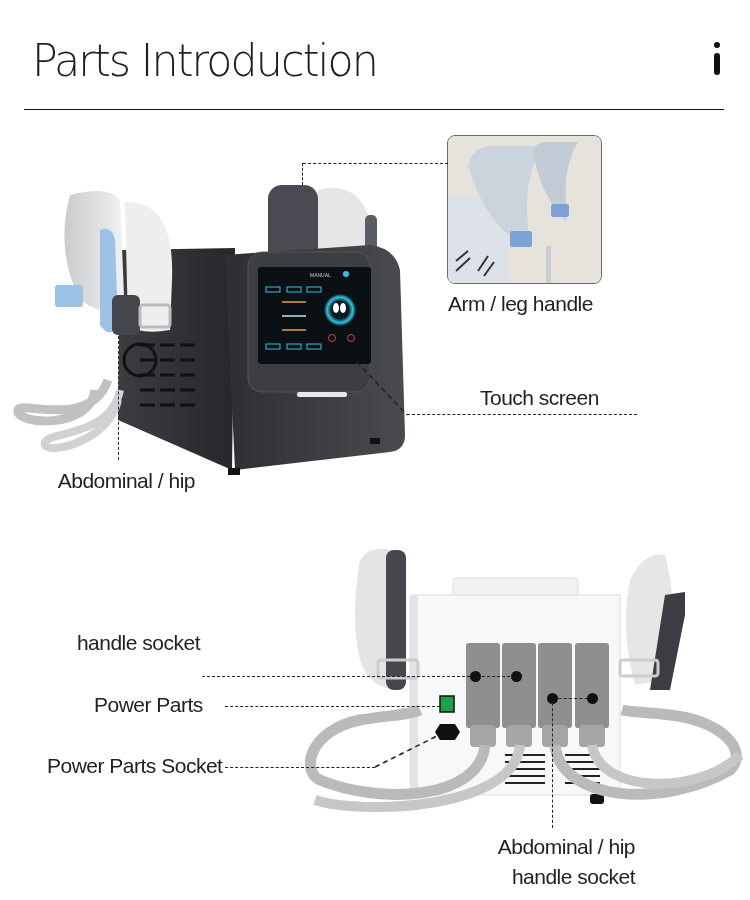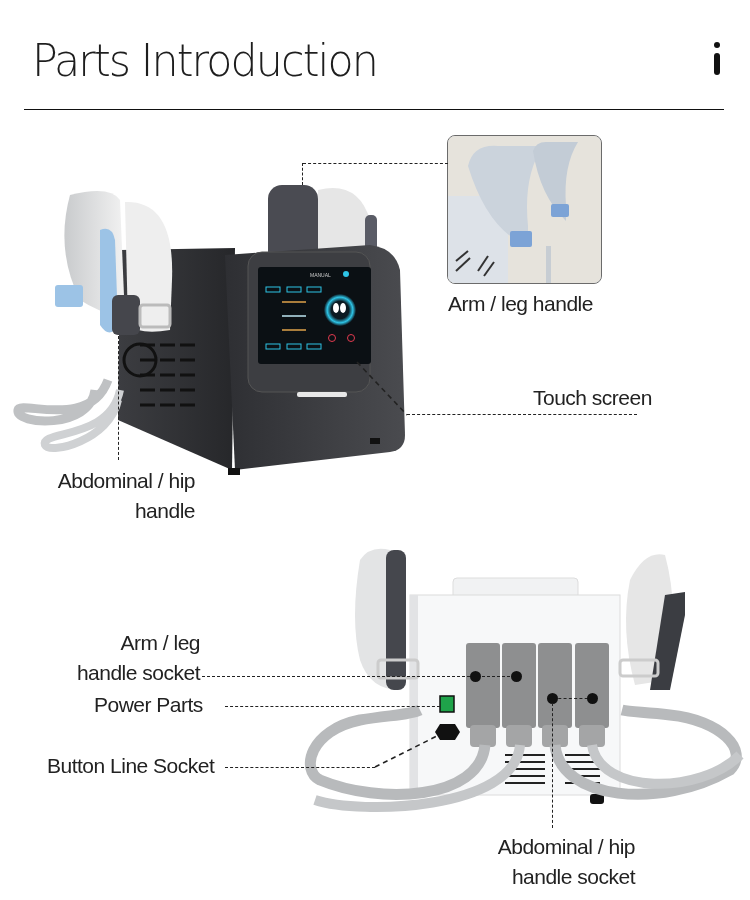--- a/index.html
+++ b/index.html
@@ -133,26 +133,25 @@
 </div>
 
 <div class="abs dash-h" style="left:303px;top:163px;width:145px"></div>
 <div class="abs dash-v" style="left:302px;top:163px;height:22px"></div>
 <div class="abs label" style="left:448px;top:292px">Arm / leg handle</div>
 
 <svg class="abs" style="left:355px;top:360px" width="60" height="60">
     <line x1="2" y1="2" x2="52" y2="55" stroke="#222" stroke-width="1.6" stroke-dasharray="5,4"></line>
   </svg>
 <div class="abs dash-h" style="left:407px;top:414px;width:230px"></div>
-<div class="abs label" style="left:533px;top:386px">Touch screen</div>
+<div class="abs label" style="left:480px;top:386px">Touch screen</div>
 
 <div class="abs dash-v" style="left:118px;top:336px;height:124px"></div>
 <div class="abs label center" style="left:30px;top:466px;width:165px;line-height:30px">
   <div>Abdominal / hip</div>
-  <div>handle</div>
 </div>
 
 <svg class="abs" style="left:300px;top:540px" width="450" height="280" viewBox="0 0 450 280">
 
   <rect x="153" y="38" width="125" height="30" rx="4" fill="#f1f2f3" stroke="#ddd"></rect>
 
   <rect x="110" y="55" width="210" height="200" fill="#f7f8f9" stroke="#dcdcdc"></rect>
   <rect x="110" y="55" width="8" height="200" fill="#e2e3e5"></rect>
 
   <g stroke="#222" stroke-width="2">
@@ -196,32 +195,31 @@
   <rect x="78" y="120" width="40" height="18" rx="3" fill="none" stroke="#ccc" stroke-width="3"></rect>
   <path d="M330 40 Q345 10 365 15 Q380 70 368 140 L335 145 Q320 90 330 40 Z" fill="#e6e6e6"></path>
   <path d="M365 55 L385 52 L385 75 L370 150 L350 150 Z" fill="#3b3d42"></path>
   <rect x="320" y="120" width="38" height="16" rx="3" fill="none" stroke="#ccc" stroke-width="3"></rect>
 </svg>
 
 <div class="abs dash-h" style="left:202px;top:676px;width:318px"></div>
 <div class="abs dot-m" style="left:470px;top:671px"></div>
 <div class="abs dot-m" style="left:511px;top:671px"></div>
 <div class="abs label center" style="left:50px;top:628px;width:150px;line-height:30px">
-  <div>Arm / leg</div>
   <div>handle socket</div>
 </div>
 
 <div class="abs dash-h" style="left:225px;top:706px;width:215px"></div>
 <div class="abs label" style="left:94px;top:693px">Power Parts</div>
 
 <div class="abs dash-h" style="left:225px;top:767px;width:150px"></div>
 <svg class="abs" style="left:373px;top:733px" width="70" height="36">
     <line x1="2" y1="34" x2="66" y2="2" stroke="#222" stroke-width="1.6" stroke-dasharray="5,4"></line>
   </svg>
-<div class="abs label" style="left:47px;top:754px">Button Line Socket</div>
+<div class="abs label" style="left:47px;top:754px">Power Parts Socket</div>
 
 <div class="abs dash-h" style="left:553px;top:698px;width:40px"></div>
 <div class="abs dot-m" style="left:547px;top:693px"></div>
 <div class="abs dot-m" style="left:587px;top:693px"></div>
 <div class="abs dash-v" style="left:552px;top:703px;height:125px"></div>
 <div class="abs label center" style="left:470px;top:832px;width:165px;line-height:30px">
   <div>Abdominal / hip</div>
   <div>handle socket</div>
 </div>
 

